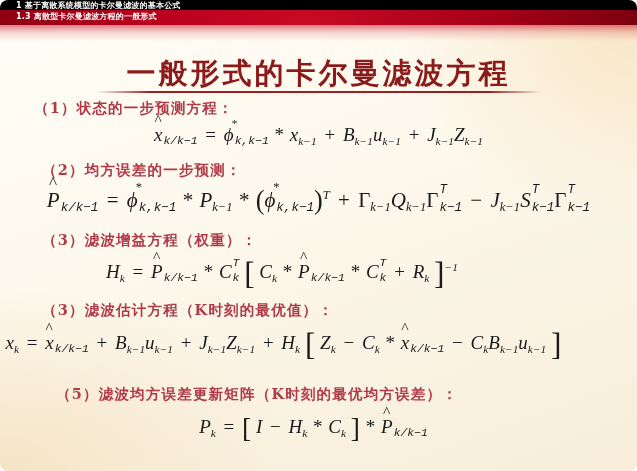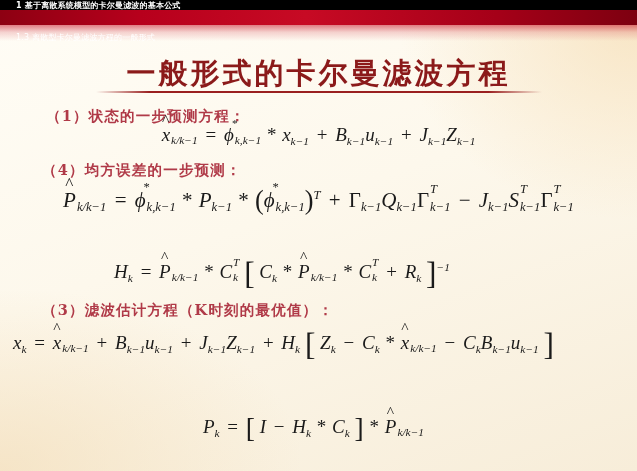--- a/index.html
+++ b/index.html
@@ -7,20 +7,21 @@
     padding: 0;
     background: #ffffff;
   }
   #slide {
     position: relative;
     width: 637px;
     height: 471px;
     overflow: hidden;
     background: #fdfaf0;
     font-family: "Liberation Serif", "DejaVu Serif", serif;
+    border-radius: 8px;
   }
 
   
   .bg-base {
     position: absolute;
     left: 0; top: 0;
     width: 637px; height: 471px;
     background: linear-gradient(160deg, #fffdf6 0%, #fdf8ec 45%, #f7edd9 100%);
   }
   .bg-corner-tr {
@@ -65,26 +66,25 @@
     white-space: nowrap;
     z-index: 3;
   }
   .banner-line2 {
     position: absolute;
     left: 16px; top: 11px;
     height: 12px;
     line-height: 12px;
     color: #ffffff;
     font-size: 8px;
-    font-weight: normal;
+    font-weight: bold;
     font-family: "DejaVu Sans", "Liberation Sans", sans-serif;
     letter-spacing: 0.2px;
     white-space: nowrap;
     z-index: 3;
-    margin-top: 21px;
   }
   .banner-shadow {
     position: absolute;
     left: 0; top: 25px;
     width: 637px; height: 16px;
     background: linear-gradient(180deg, rgba(199,20,40,0.55) 0%, rgba(210,60,75,0.22) 45%, rgba(255,255,255,0) 100%);
   }
 
   
   .title {
@@ -110,21 +110,21 @@
   
   .step {
     position: absolute;
     color: #b03a48;
     font-size: 14.5px;
     font-weight: bold;
     letter-spacing: 1.2px;
     font-family: "DejaVu Serif", "Liberation Serif", serif;
     white-space: nowrap;
   }
-  #step1 { left: 46px;  top: 99px; margin-top: 8px; }
+  #step1 { left: 34px;  top: 99px; }
   #step2 { left: 42px;  top: 161px; }
   #step3 { left: 42px;  top: 231px; }
   #step4 { left: 42px;  top: 301px; }
   #step5 { left: 56px;  top: 385px; }
 
   
   .formula {
     position: absolute;
     color: #1a1a1a;
     font-family: "Liberation Serif", "DejaVu Serif", serif;
@@ -153,20 +153,21 @@
     vertical-align: 0.62em;
   }
   .subsup {
     display: inline-block;
     vertical-align: baseline;
     font-size: 0.60em;
     font-style: italic;
     line-height: 0.95;
     text-align: left;
     margin-left: 1px;
+    font-family: Liberation Mono, monospace;
   }
   .subsup > span { display: block; }
   .subsup .up { position: relative; top: -0.15em; }
   .subsup .dn { position: relative; top: 0.30em; }
   .hat {
     position: relative;
     display: inline-block;
   }
   .hat::before {
     content: "^";
@@ -248,36 +249,37 @@
     <span class="op">=</span>
     <span class="mi starred">ϕ</span><span class="subsup"><span class="dn">k,k−1</span></span>
     <span class="star">*</span>
     <span class="mi">x</span><sub>k−1</sub>
     <span class="op">+</span>
     <span class="mi">B</span><sub>k−1</sub><span class="mi">u</span><sub>k−1</sub>
     <span class="op">+</span>
     <span class="mi">J</span><sub>k−1</sub><span class="mi">Z</span><sub>k−1</sub>
   </div>
 
-  <div class="step" id="step2">（4）均方误差的一步预测：</div>
+  <div class="step" id="step2">（2）均方误差的一步预测：</div>
 
   <div class="formula f2">
     <span class="mi hat">P</span><span class="subsup"><span class="dn">k/k−1</span></span>
     <span class="op">=</span>
     <span class="mi starred">ϕ</span><span class="subsup"><span class="dn">k,k−1</span></span>
     <span class="star">*</span>
     <span class="mi">P</span><sub>k−1</sub>
     <span class="star">*</span>
     <span class="paren-t">(</span><span class="mi starred">ϕ</span><span class="subsup"><span class="dn">k,k−1</span></span><span class="paren-t">)</span><sup>T</sup>
     <span class="op">+</span>
     <span class="mi-up">Γ</span><sub>k−1</sub><span class="mi">Q</span><sub>k−1</sub><span class="mi-up">Γ</span><span class="subsup"><span class="up">T</span><span class="dn">k−1</span></span>
     <span class="op">−</span>
     <span class="mi">J</span><sub>k−1</sub><span class="mi">S</span><span class="subsup"><span class="up">T</span><span class="dn">k−1</span></span><span class="mi-up">Γ</span><span class="subsup"><span class="up">T</span><span class="dn">k−1</span></span>
   </div>
 
+  <div class="step" id="step3">（3）滤波增益方程（权重）：</div>
 
   <div class="formula f3">
     <span class="mi">H</span><sub>k</sub>
     <span class="op">=</span>
     <span class="mi hat">P</span><span class="subsup"><span class="dn">k/k−1</span></span>
     <span class="star">*</span>
     <span class="mi">C</span><span class="subsup"><span class="up">T</span><span class="dn">k</span></span>
     <span class="brk">[</span>
     <span class="mi">C</span><sub>k</sub>
     <span class="star">*</span>
@@ -305,20 +307,21 @@
     <span class="mi">Z</span><sub>k</sub>
     <span class="op">−</span>
     <span class="mi">C</span><sub>k</sub>
     <span class="star">*</span>
     <span class="mi hat">x</span><span class="subsup"><span class="dn">k/k−1</span></span>
     <span class="op">−</span>
     <span class="mi">C</span><sub>k</sub><span class="mi">B</span><sub>k−1</sub><span class="mi">u</span><sub>k−1</sub>
     <span class="brk">]</span>
   </div>
 
+  <div class="step" id="step5">（5）滤波均方误差更新矩阵（K时刻的最优均方误差）：</div>
 
   <div class="formula f5">
     <span class="mi">P</span><sub>k</sub>
     <span class="op">=</span>
     <span class="brk-sm">[</span>
     <span class="mi">I</span>
     <span class="op">−</span>
     <span class="mi">H</span><sub>k</sub>
     <span class="star">*</span>
     <span class="mi">C</span><sub>k</sub>

